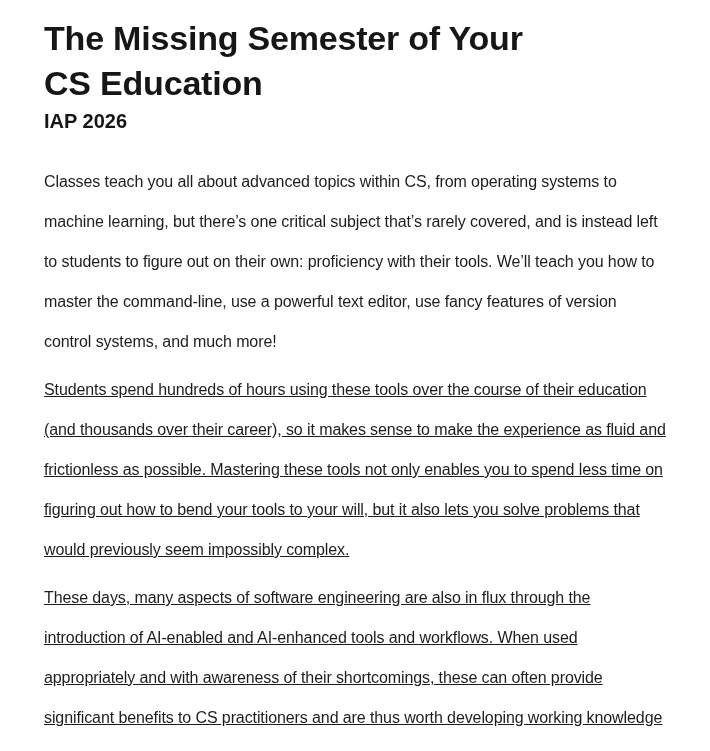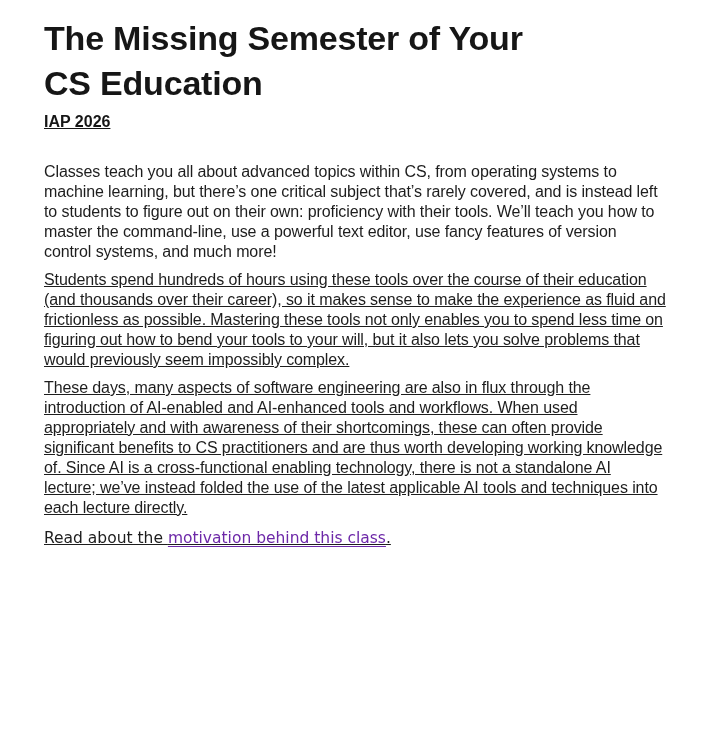--- a/index.html
+++ b/index.html
@@ -26,31 +26,30 @@
     margin:0;
     max-width:600px;
     font-size:34px;
     line-height:45px;
     font-weight:700;
     letter-spacing:-0.2px;
     color:var(--heading-color);
   }
   h2.page-subtitle{
     margin:3px 0 0 0;
-    font-size:16px;
+    font-size:20px;
     line-height:25px;
     font-weight:700;
     color:var(--heading-color);
-    text-decoration:underline;
   }
   .body-copy p{
     width:622px;
     margin:0;
     font-size:16px;
-    line-height:20px;
+    line-height:40px;
     letter-spacing:-0.1px;
     color:var(--text-color);
   }
   .body-copy p.para{
     margin-top:28px;
   }
   .body-copy p.para + p.para{
     margin-top:8px;
     text-decoration:underline;
   }

